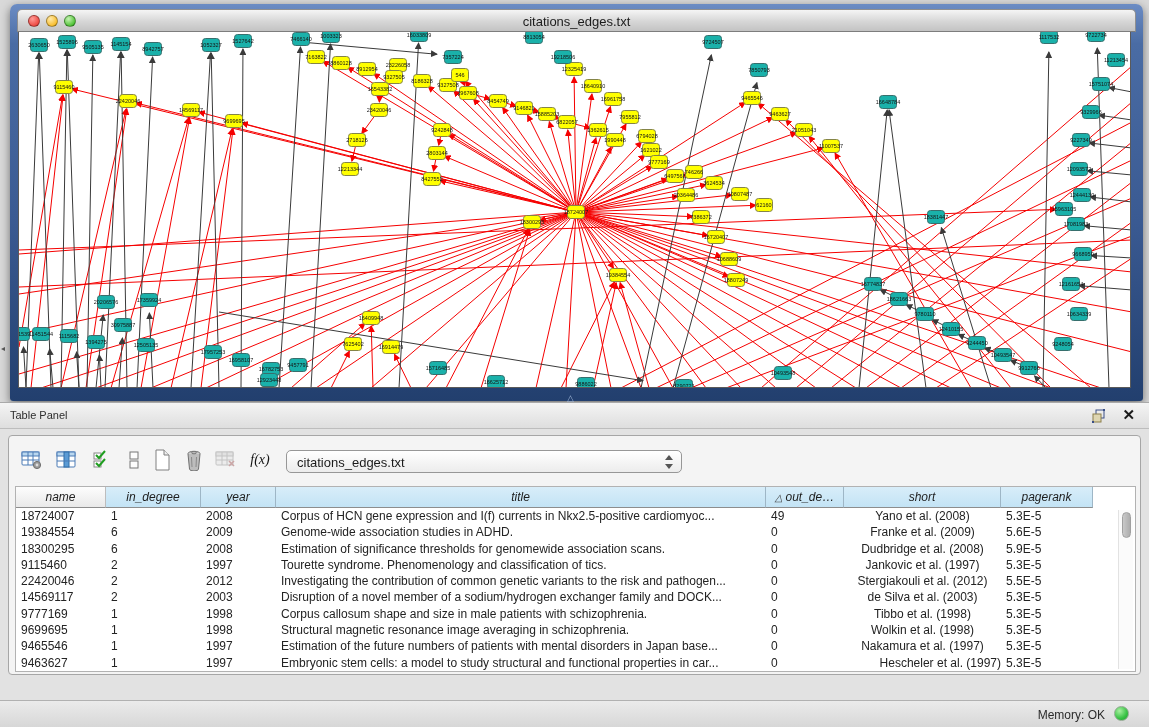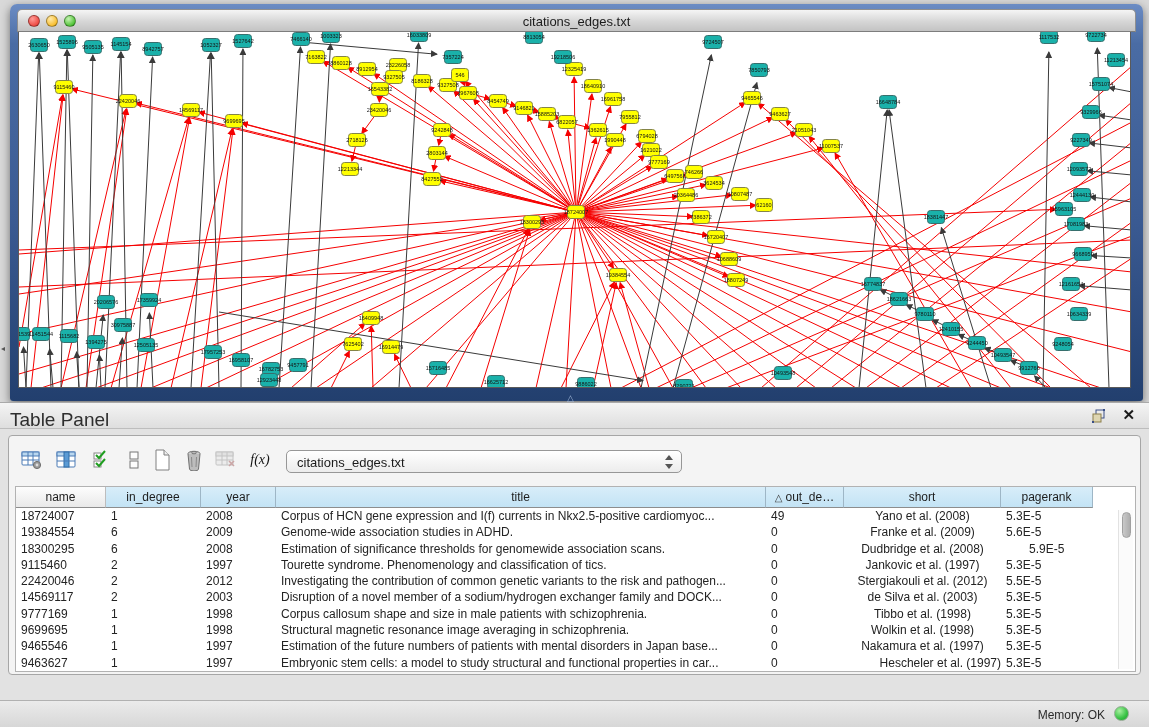--- a/index.html
+++ b/index.html
@@ -25,21 +25,21 @@
   #net-svg { display:block; }
 
   #control-collapse { position:absolute; left:1px; top:344px; font-size:8px; color:#555; }
   #splitter-grip { position:absolute; left:567px; top:393px; font-size:9px; color:#9db3d4; }
 
   
   #table-panel { position:absolute; left:0; top:402px; width:1149px; height:298px;
     background:#e2e2e2; border-top:1px solid #a9a9a9; }
   #panel-titlebar { position:absolute; left:0; top:0; width:100%; height:26px;
     background:linear-gradient(180deg,#f4f4f4,#dedede); border-bottom:1px solid #bdbdbd; }
-  #panel-title { position:absolute; left:10px; top:6px; font-size:19px; color:#2e2e2e; }
+  #panel-title { position:absolute; left:10px; top:6px; font-size:11px; color:#2e2e2e; }
   #panel-float { position:absolute; right:42px; top:5px; width:16px; height:16px; cursor:pointer; }
   #panel-close { position:absolute; right:14px; top:3px; font-size:15px; font-weight:bold; color:#1a1a1a; cursor:pointer; }
 
   #inner-panel { position:absolute; left:8px; top:32px; width:1133px; height:240px;
     background:#f4f4f4; border:1px solid #a6a6a6; border-radius:4px; }
 
   .tb-btn { position:absolute; top:10px; width:26px; height:28px; display:flex;
     align-items:center; justify-content:center; cursor:pointer; }
   #fx-label { font-size:14px; font-style:italic; font-family:"Liberation Serif", serif; color:#111; }
 
@@ -49,21 +49,21 @@
   #combo-value { position:absolute; left:10px; top:4px; font-size:13px; color:#1b1b1b; }
   #combo-arrows { position:absolute; right:7px; top:3px; width:10px; height:16px; }
   #combo-arrows svg { display:block; }
 
   
   #data-table { position:absolute; left:6px; top:50px; width:1121px; height:186px;
     background:#ffffff; border:1px solid #b2b2b2; overflow:hidden; }
   #tbl-head { position:absolute; left:0; top:0; height:21px; display:flex; }
   .hc { height:21px; font-size:12px; color:#1d1d1d; text-align:center; line-height:20px;
     background:linear-gradient(180deg,#d8edf9,#c3e3f5); border-right:1px solid #9eb6c6;
-    border-bottom:1px solid #8d8d8d; overflow:hidden; white-space:nowrap; cursor:pointer; }
+    border-bottom:1px solid #8d8d8d; overflow:hidden; white-space:nowrap; cursor:pointer;font-style:italic; }
   .hc-name { background:linear-gradient(180deg,#fdfdfd,#e9e9e9); border-right:1px solid #bdbdbd; }
   .sort-tri { font-size:10px; color:#3c3c3c; margin-right:3px; }
   #tbl-body { position:absolute; left:0; top:21px; width:1102px; }
   .trow { display:flex; height:16.3px; cursor:default; }
   .tc { font-size:12px; color:#232323; line-height:16.3px; white-space:nowrap;
     overflow:hidden; padding-left:5px; }
   .tc-center { text-align:center; padding-left:0; }
   #tbl-scroll { position:absolute; right:2px; top:23px; bottom:2px; width:15px;
     background:#fbfbfb; border-left:1px solid #e2e2e2; }
   #tbl-thumb { position:absolute; left:3px; top:2px; width:9px; height:26px;
@@ -830,21 +830,21 @@
             <div class="tc tc-center" style="width: 157px;">Franke et al. (2009)</div>
             <div class="tc" style="width: 92px;">5.6E-5</div>
           </div>
           <div class="trow">
             <div class="tc" style="width: 90px;">18300295</div>
             <div class="tc" style="width: 95px;">6</div>
             <div class="tc" style="width: 75px;">2008</div>
             <div class="tc" style="width: 490px;">Estimation of significance thresholds for genomewide association scans.</div>
             <div class="tc" style="width: 78px;">0</div>
             <div class="tc tc-center" style="width: 157px;">Dudbridge et al. (2008)</div>
-            <div class="tc" style="width: 92px; margin-left: 23px;">5.9E-5</div>
+            <div class="tc" style="width: 92px;">5.9E-5</div>
           </div>
           <div class="trow">
             <div class="tc" style="width: 90px;">9115460</div>
             <div class="tc" style="width: 95px;">2</div>
             <div class="tc" style="width: 75px;">1997</div>
             <div class="tc" style="width: 490px;">Tourette syndrome. Phenomenology and classification of tics.</div>
             <div class="tc" style="width: 78px;">0</div>
             <div class="tc tc-center" style="width: 157px;">Jankovic et al. (1997)</div>
             <div class="tc" style="width: 92px;">5.3E-5</div>
           </div>

